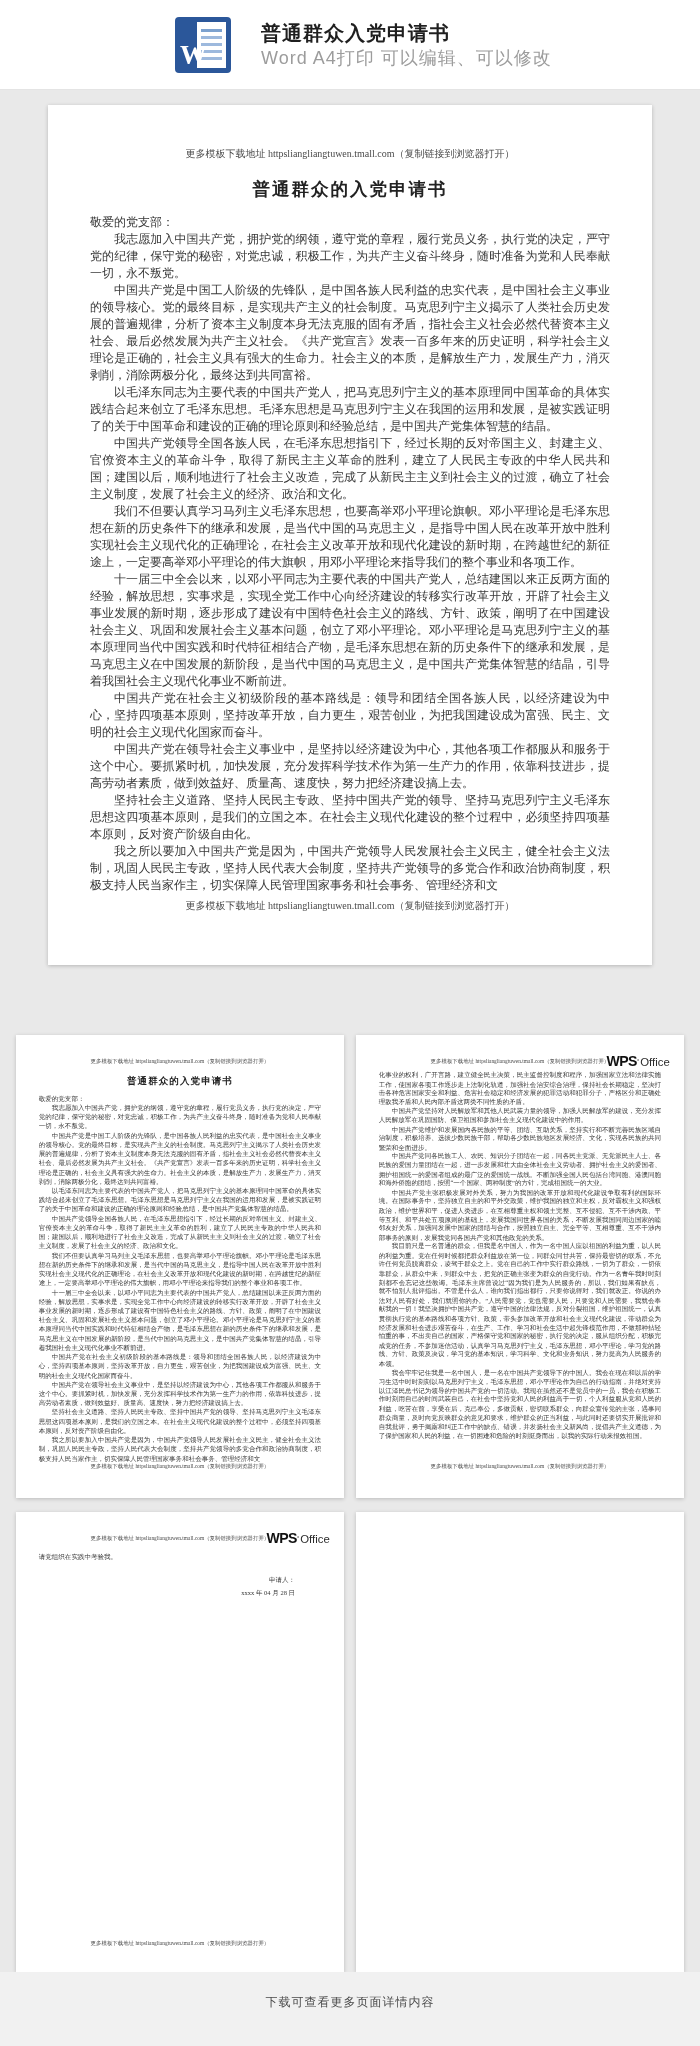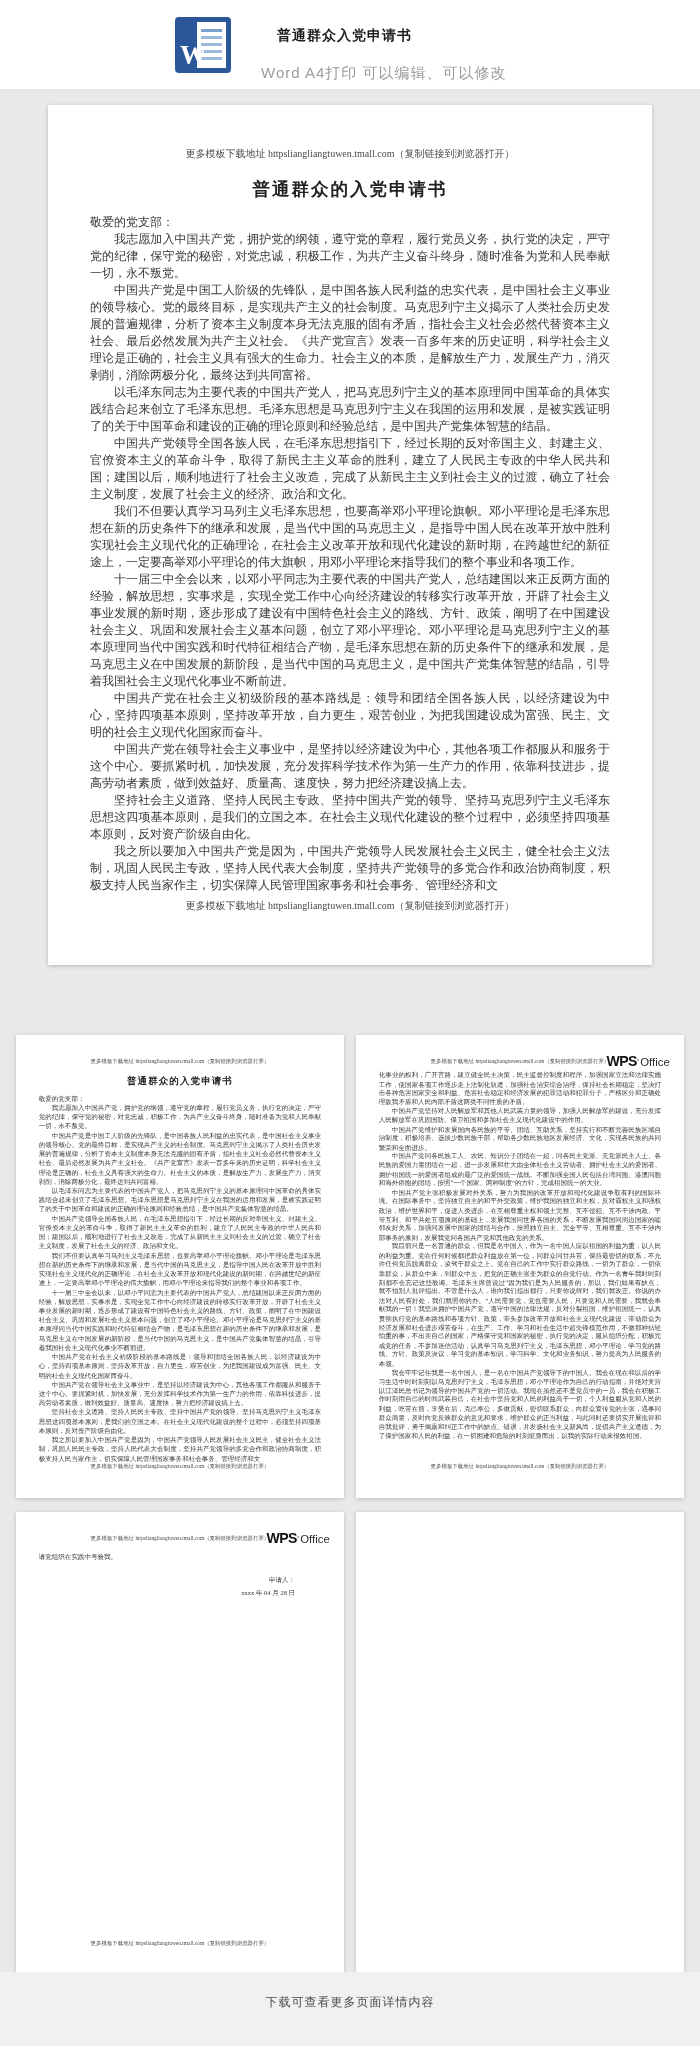--- a/index.html
+++ b/index.html
@@ -29,25 +29,25 @@
     display:block; height:3px; margin:4px 4px 0 4px; background:#9db9dd;
   }
   .word-icon .page i:first-child { margin-top:7px; background:#7da2cf; }
   .word-icon .w {
     position:absolute; left:5px; bottom:2px;
     color:#ffffff; font-weight:bold; font-size:27px;
     font-family:"Liberation Serif", serif;
   }
   .header-text { margin-left:30px; }
   .header-text h1 {
-    margin:16px; font-size:14px; line-height:26px; color:#1f1f1f;
+    margin:0; font-size:20px; line-height:26px; color:#1f1f1f;
     letter-spacing:1px; font-weight:bold;
   }
   .header-text .subtitle {
-    margin-top:0; font-size:15px; color:#9c9c9c; letter-spacing:1px;
+    margin-top:0; font-size:18px; color:#9c9c9c; letter-spacing:1px;
   }
 
   
   .sheet {
     background:#ffffff; box-shadow:0 1px 4px rgba(0,0,0,0.22);
     position:relative; box-sizing:border-box;
     font-family:"Liberation Serif", serif;
   }
   .sheet-main {
     width:604px; height:860px; margin:15px auto 0 auto;

